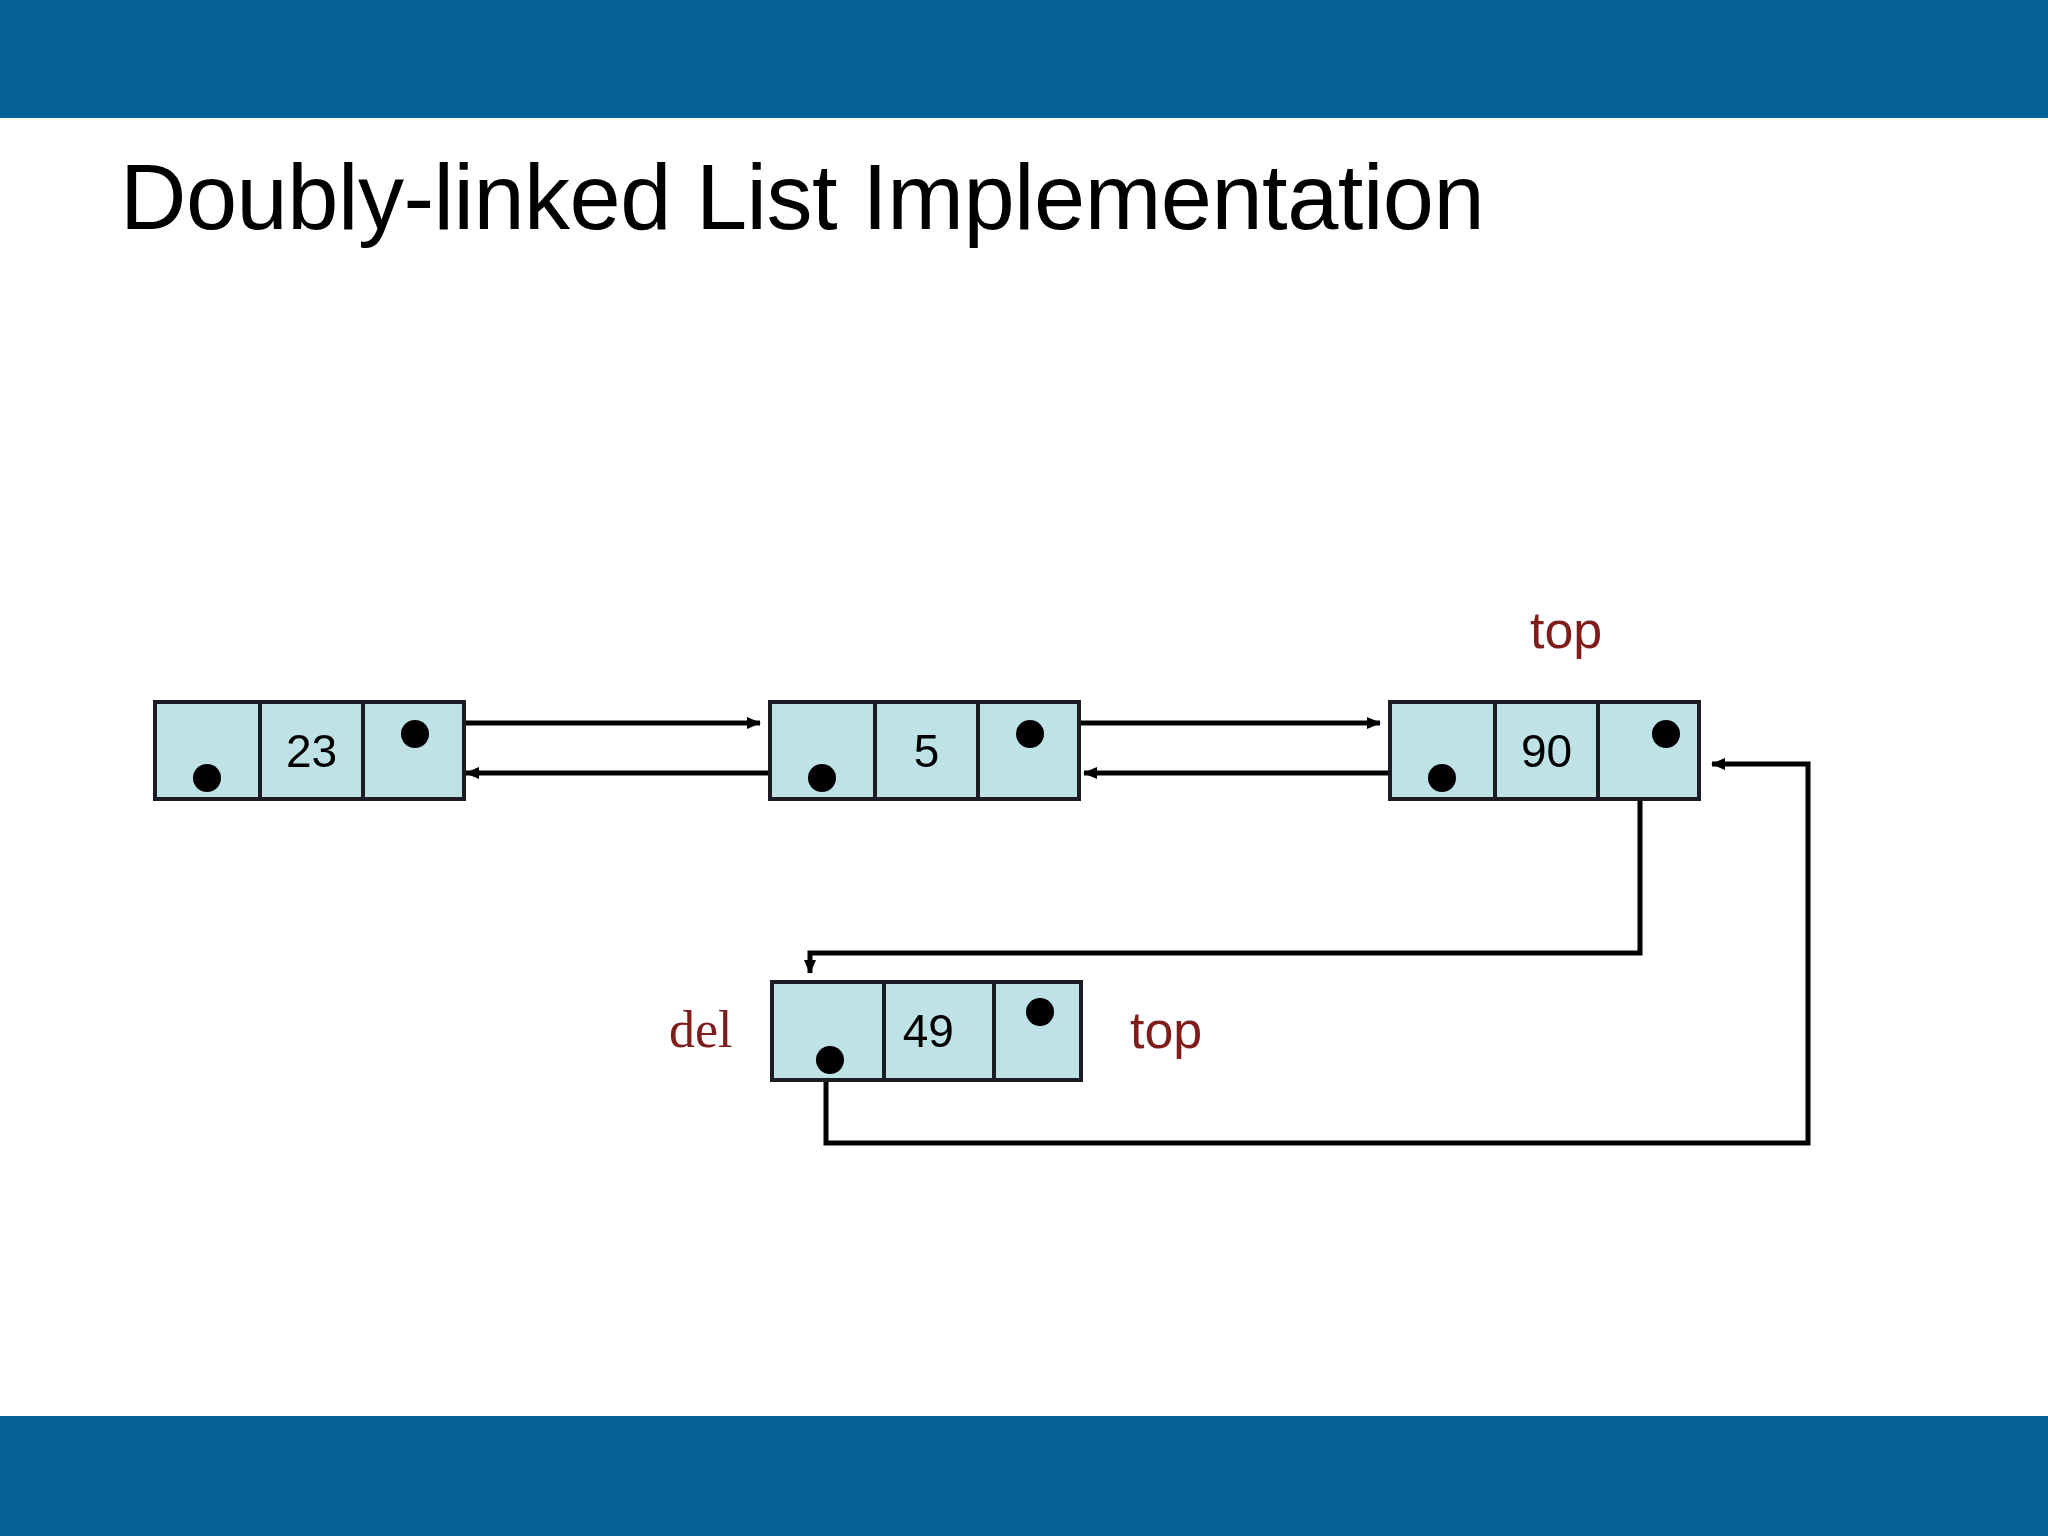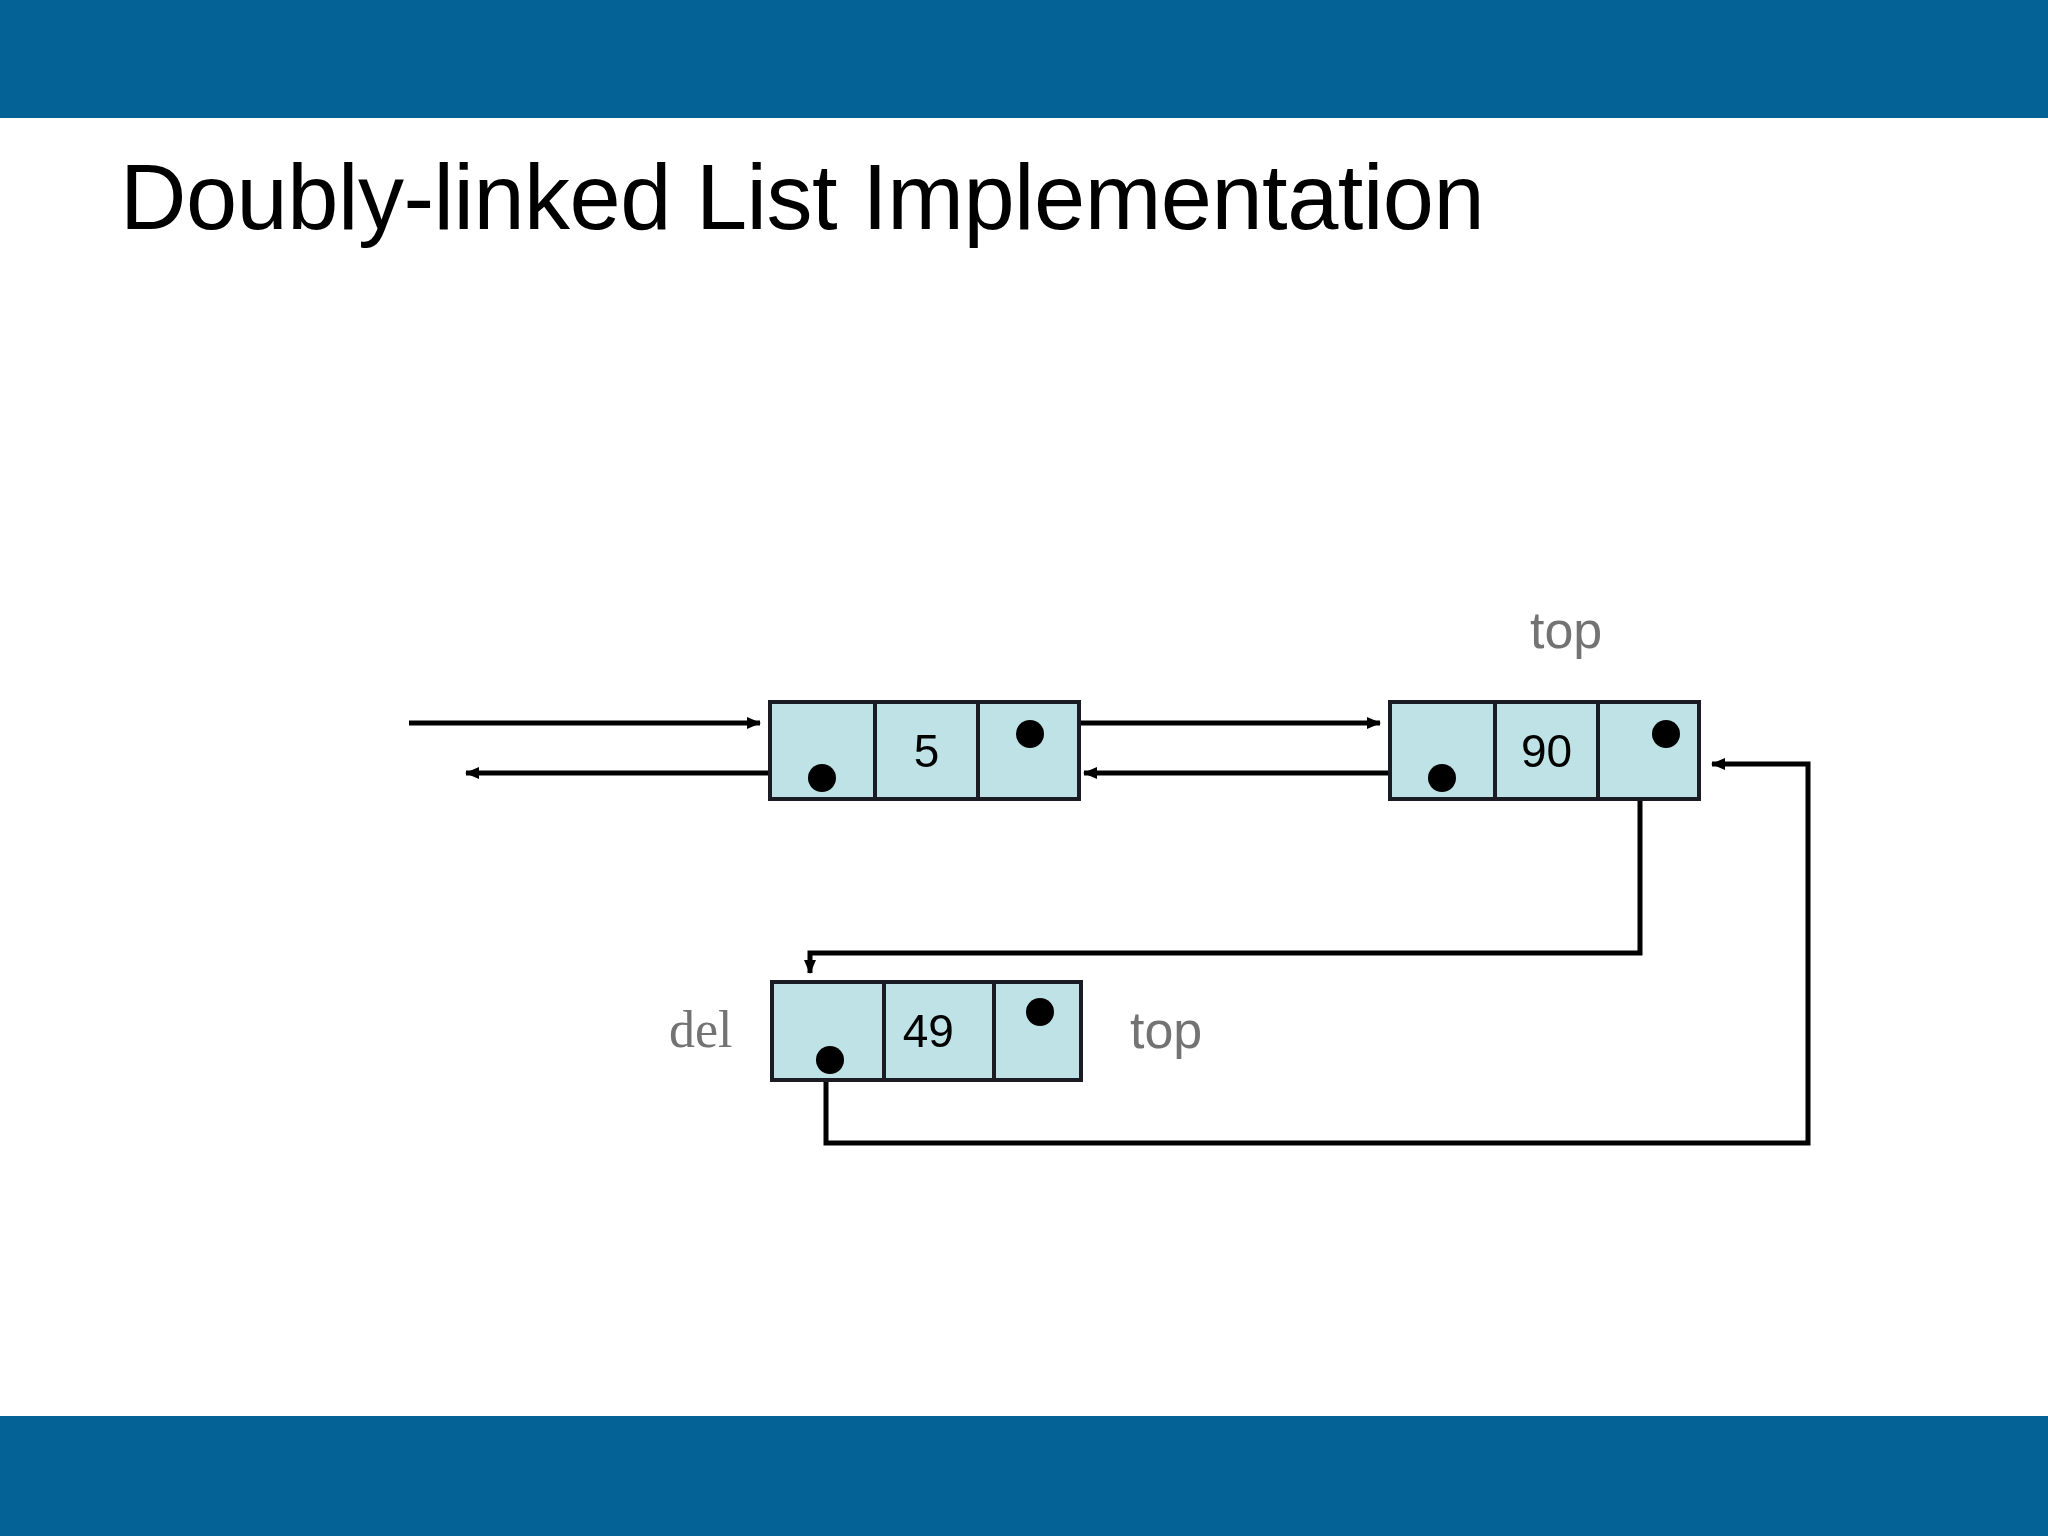--- a/index.html
+++ b/index.html
@@ -82,21 +82,21 @@
     position: absolute;
     width: 28px;
     height: 28px;
     border-radius: 50%;
     background: #000000;
   }
   .dot-low  { left: 36px; top: 60px; }
   .dot-high { left: 36px; top: 16px; }
   .label {
     position: absolute;
-    color: #737373;
+    color: #7f1d1d;
     font-size: 52px;
     font-family: "Liberation Sans", sans-serif;
     white-space: nowrap;
   }
 </style>
 </head>
 <body>
 
 <div id="slide">
 
@@ -132,20 +132,29 @@
 
     <g>
       <path d="M1640,737 L1640,953 L810,953 L810,973" fill="none" stroke="#000000" stroke-width="5" marker-end="url(#arrowhead)"></path>
     </g>
 
     <g>
       <path d="M826,1063 L826,1143 L1808,1143 L1808,764 L1712,764" fill="none" stroke="#000000" stroke-width="5" marker-end="url(#arrowhead)"></path>
     </g>
   </svg>
 
+  <div class="node" style="left:153px; top:700px; width:313px; height:101px;">
+    <div class="cell cell-ptr">
+      <span class="dot dot-low"></span>
+    </div>
+    <div class="cell cell-val">23</div>
+    <div class="cell cell-ptr">
+      <span class="dot dot-high"></span>
+    </div>
+  </div>
 
   <div class="node" style="left:768px; top:700px; width:313px; height:101px;">
     <div class="cell cell-ptr">
       <span class="dot dot-low"></span>
     </div>
     <div class="cell cell-val">5</div>
     <div class="cell cell-ptr">
       <span class="dot dot-high"></span>
     </div>
   </div>

